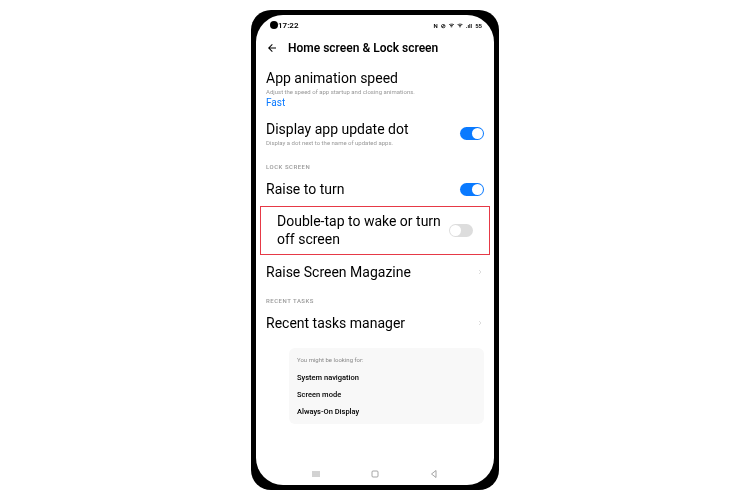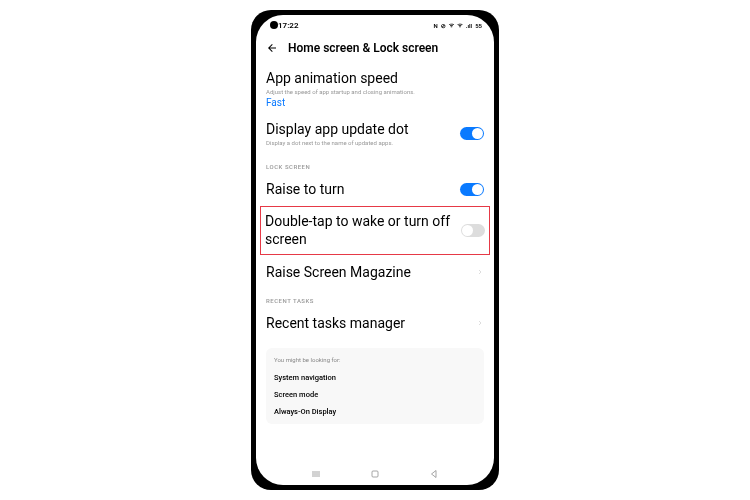--- a/index.html
+++ b/index.html
@@ -131,33 +131,34 @@
       height: 11px;
       background: #fff;
       border-radius: 50%;
       position: absolute;
       top: 1px;
     }
     .toggle.on .toggle-knob { right: 1px; }
     .toggle.off .toggle-knob { left: 1px; }
     .highlighted {
       border: 1.5px solid #e63946;
-      padding: 5px 4px;
+      padding: 5px 16px;
       margin: 2px -6px;
     }
     .chevron {
       flex-shrink: 0;
       width: 8px;
       height: 8px;
     }
     .suggestions-card {
       background: #f8f8f8;
       border-radius: 6px;
       padding: 8px 8px 4px;
       margin-top: 10px;
+      margin-left: 23px;
     }
     .suggestions-title {
       font-size: 6px;
       color: #888;
       margin-bottom: 6px;
     }
     .suggestion-item {
       font-size: 7.5px;
       color: #000;
       font-weight: 500;

